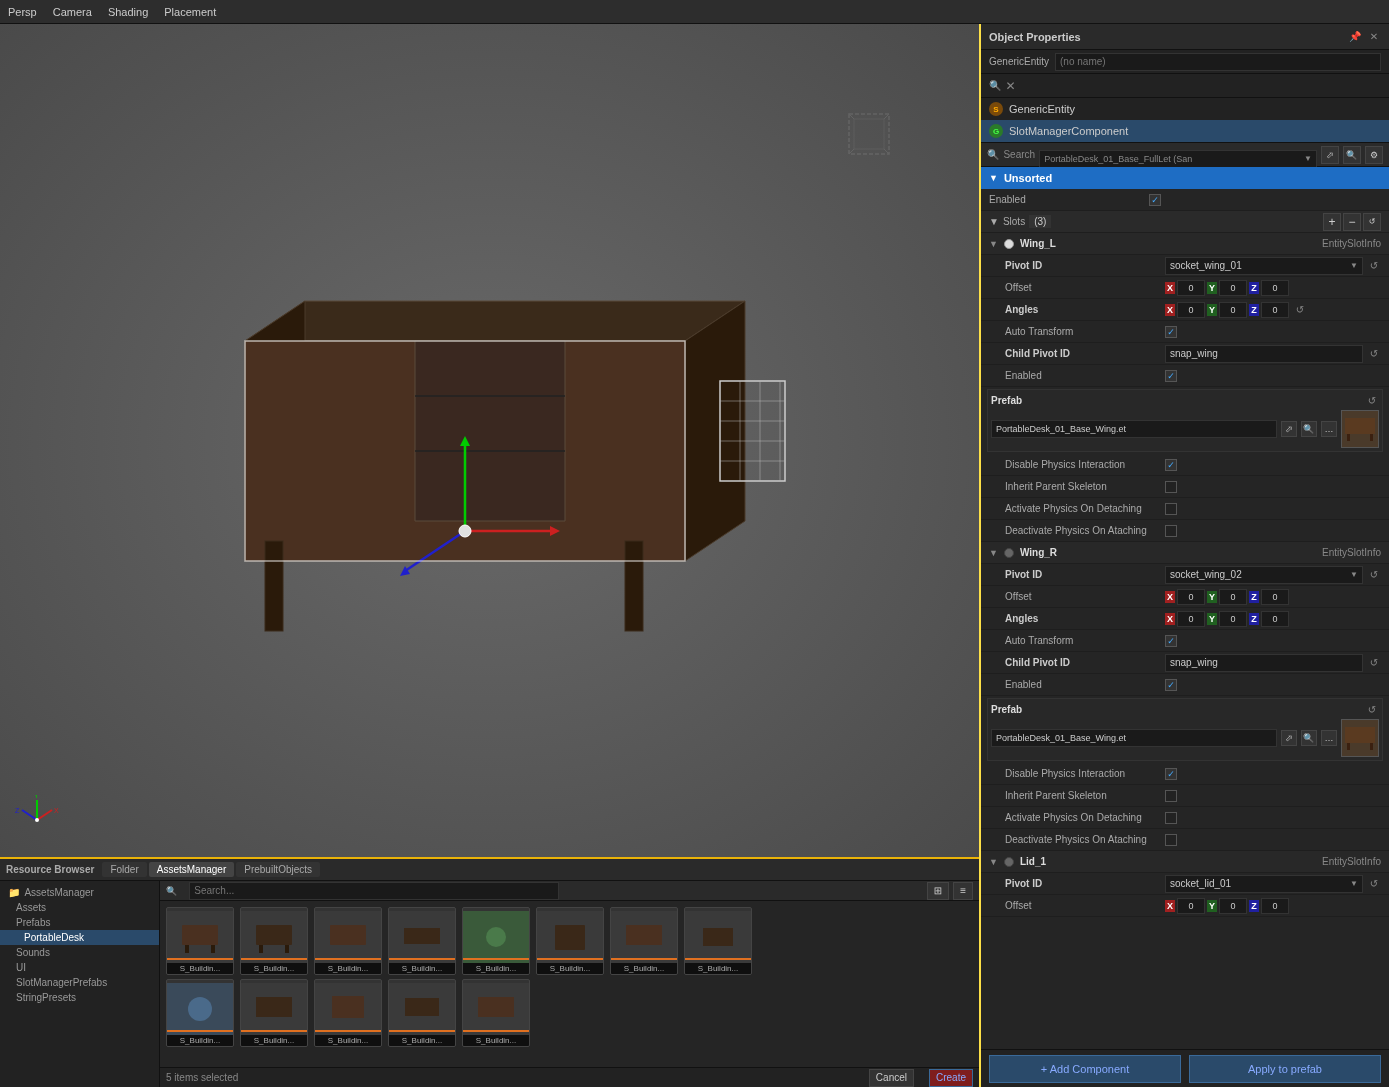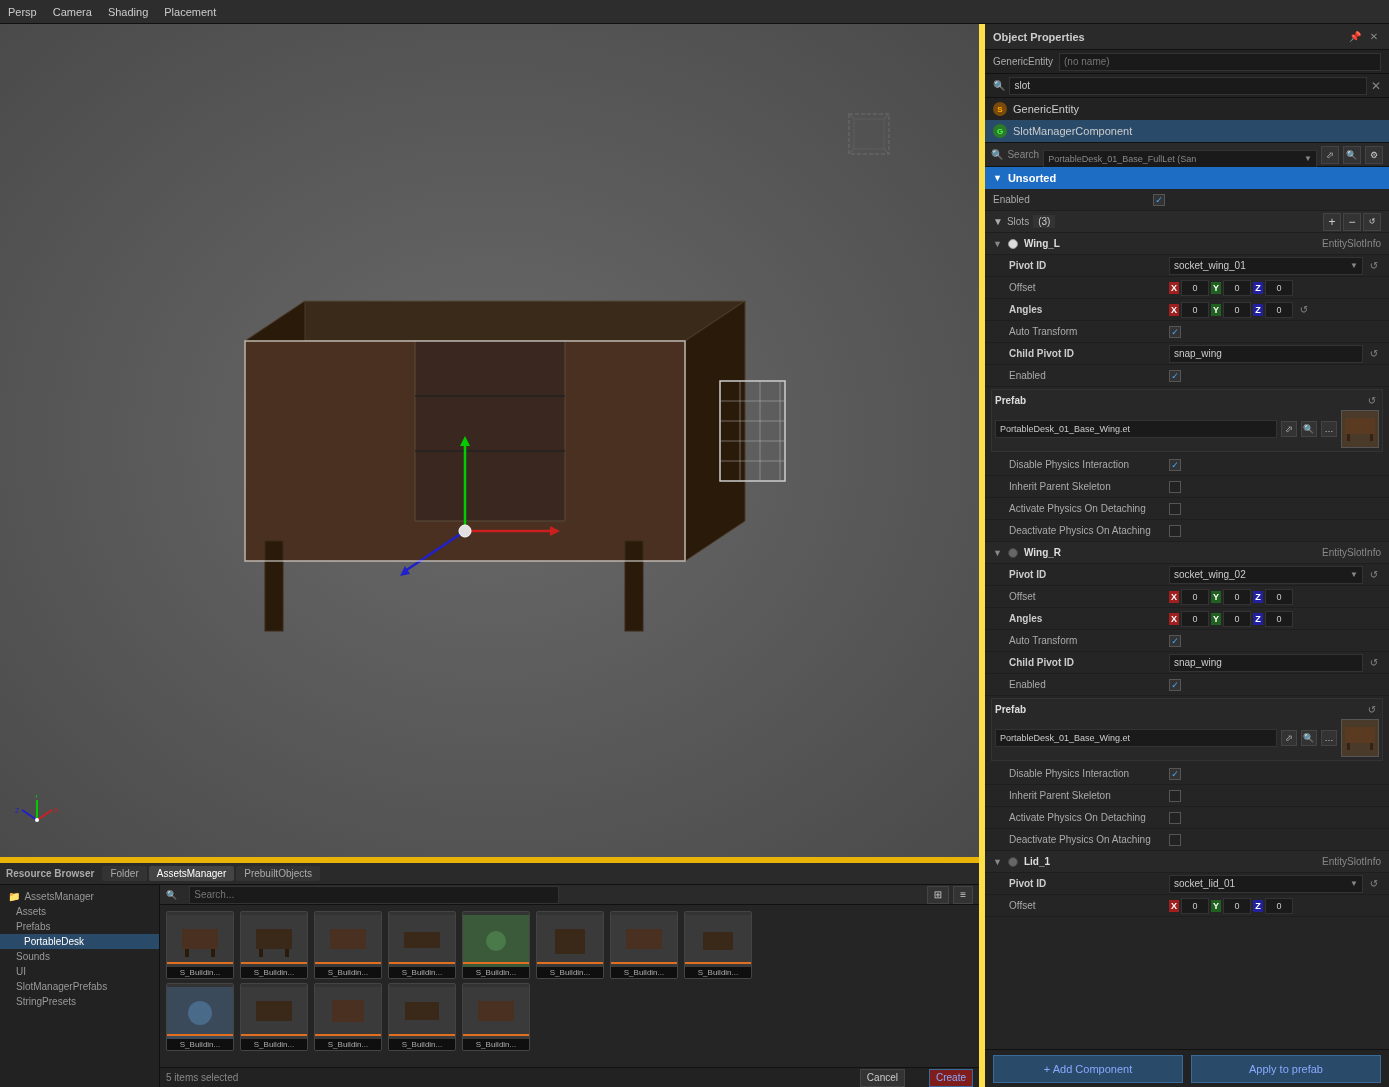--- a/index.html
+++ b/index.html
@@ -84,21 +84,21 @@
       position: absolute;
       top: 80px;
       right: 80px;
       opacity: 0.4;
     }
 
     
     .browser-panel {
       height: 230px;
       background: #252525;
-      border-top: 6px solid #eab308;
+      border-top: 2px solid #eab308;
       display: flex;
       flex-direction: column;
       overflow: hidden;
     }
 
     .browser-header {
       background: #2a2a2a;
       border-bottom: 1px solid #111;
       padding: 3px 6px;
       display: flex;
@@ -246,21 +246,21 @@
       align-items: center;
       justify-content: space-between;
       height: 20px;
       flex-shrink: 0;
     }
 
     
     .right-panel {
       width: 410px;
       background: #252525;
-      border-left: 6px solid #fde047;
+      border-left: 2px solid #fde047;
       display: flex;
       flex-direction: column;
       overflow: hidden;
       flex-shrink: 0;
     }
 
     .panel-title-bar {
       background: #2a2a2a;
       border-bottom: 1px solid #111;
       padding: 4px 8px;
@@ -947,21 +947,21 @@
                       <rect x="2" y="5" width="36" height="20" fill="#4a3020"></rect>
                     </svg>
                 </div>
                 <div class="asset-orange-bar"></div>
                 <div class="asset-thumb-label">S_Buildin...</div>
               </div>
             </div>
           </div>
           <div class="browser-footer">
             <span style="color:#888;font-size:10px">5 items selected</span>
-            <div style="display:flex;gap:24px">
+            <div style="display:flex;gap:15px">
               <div class="comp-toolbar-btn">Cancel</div>
               <div class="comp-toolbar-btn" style="background:#7f1d1d;border-color:#3a6a9a;color:#8af">Create</div>
             </div>
           </div>
         </div>
       </div>
     </div>
   </div>
 
   <div class="right-panel">
@@ -974,21 +974,20 @@
       </div>
     </div>
 
     <div class="entity-row">
       <span style="color:#aaa;font-size:10px;flex-shrink:0">GenericEntity</span>
       <input class="entity-name-input" placeholder="(no name)" style="">
     </div>
 
     <div class="search-row">
       <span style="color:#888;font-size:10px">🔍</span>
-      <input class="search-input" value="slot" style="">
       <span class="search-clear">✕</span>
     </div>
 
     <div class="component-list">
       <div class="component-item">
         <div class="comp-icon orange">S</div>
         <span>GenericEntity</span>
       </div>
       <div class="component-item selected">
         <div class="comp-icon green">G</div>

